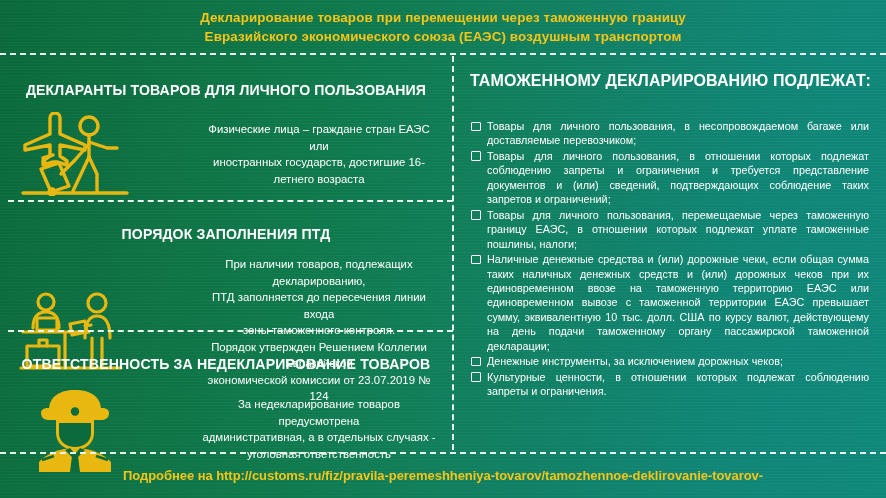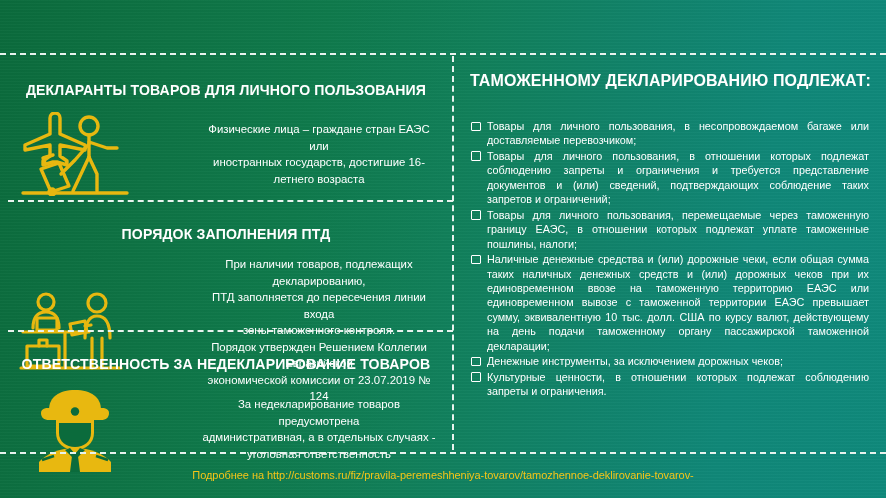--- a/index.html
+++ b/index.html
@@ -174,33 +174,37 @@
     position: absolute;
     left: 0; top: 452px;
     width: 886px; height: 46px;
     display: flex;
     align-items: center;
     justify-content: center;
     z-index: 3;
   }
   .footer-text {
     color: #f5c518;
-    font-weight: normal;
-    font-size: 11px;
+    font-weight: bold;
+    font-size: 13px;
     letter-spacing: -.05px;
     white-space: nowrap;
   }
 
   .icon-svg { display: block; }
 </style>
 </head>
 <body>
 
 <div id="poster">
 
+  <div class="header">
+    <div class="header-line">Декларирование товаров при перемещении через таможенную границу</div>
+    <div class="header-line">Евразийского экономического союза (ЕАЭС) воздушным транспортом</div>
+  </div>
 
   <div class="rule-h" id="rule-top"></div>
   <div class="rule-h" id="rule-mid1"></div>
   <div class="rule-h" id="rule-mid2"></div>
   <div class="rule-h" id="rule-bottom"></div>
   <div class="rule-v" id="rule-center"></div>
 
   <div class="col-left">
 
     <section class="panel" id="panel-declarants">

